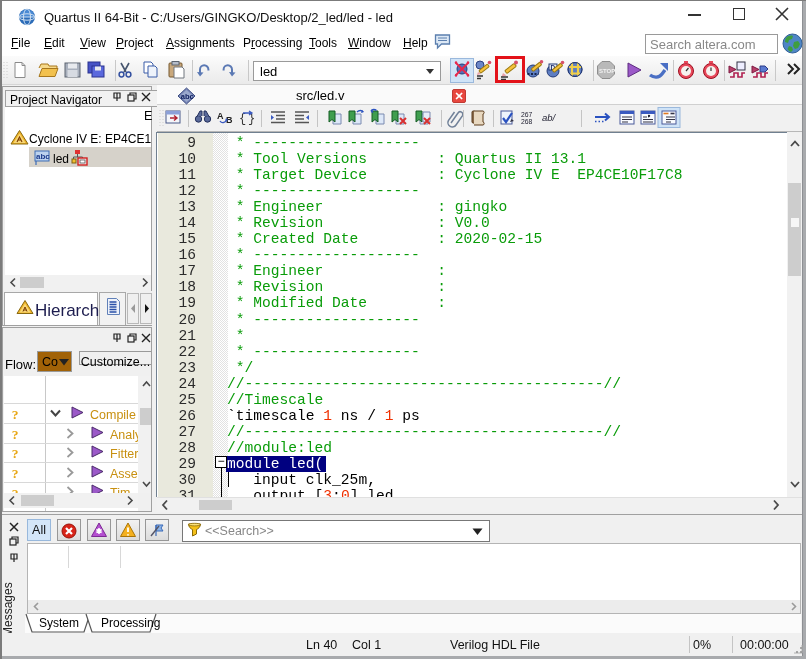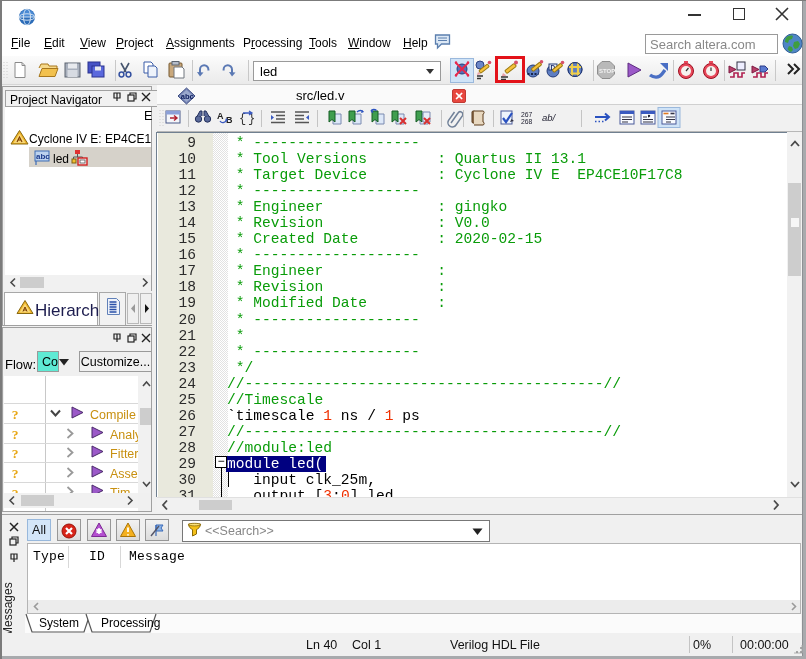--- a/index.html
+++ b/index.html
@@ -65,20 +65,21 @@
 <div class="abs" id="edgeR"></div>
 <div class="abs" id="edgeB"></div>
 <div class="abs" id="titlebar">
   <svg style="left:16px;top:7px" width="18" height="18" viewBox="0 0 18 18">
     <circle cx="9" cy="9" r="8" fill="#2b6cb8"></circle>
     <path d="M1.5 9a7.5 7.5 0 0 1 15 0" fill="#4a8ad4"></path>
     <ellipse cx="9" cy="9" rx="8" ry="3.2" fill="none" stroke="#cfe0f2" stroke-width="1"></ellipse>
     <ellipse cx="9" cy="9" rx="3.5" ry="8" fill="none" stroke="#cfe0f2" stroke-width="1"></ellipse>
     <line x1="1" y1="9" x2="17" y2="9" stroke="#cfe0f2" stroke-width="1"></line>
   </svg>
+  <div class="abs" id="title-text">Quartus II 64-Bit - C:/Users/GINGKO/Desktop/2_led/led - led</div>
   <div class="abs" style="left:686px;top:13px;width:13px;height:1.5px;background:#333"></div>
   <div class="abs" style="left:731px;top:7px;width:12px;height:12px;border:1.5px solid #333"></div>
   <svg style="left:773px;top:6px" width="14" height="14" viewBox="0 0 14 14">
       <path d="M1 1 13 13M13 1 1 13" stroke="#333" stroke-width="1.6"></path>
     </svg>
 </div>
 <div class="abs" id="menubar">
   <div class="menu-item" style="left:9px"><u>F</u>ile</div>
   <div class="menu-item" style="left:42px"><u>E</u>dit</div>
   <div class="menu-item" style="left:78px"><u>V</u>iew</div>
@@ -295,25 +296,25 @@
 </div>
 
 <div class="abs panel" id="tasks">
   <svg class="pglyph" style="left:108px;top:5px" width="40" height="12" viewBox="0 0 40 12">
     <path d="M3 1h6v5H3zM6 1v8M4 6h4" stroke="#222" fill="none" stroke-width="1.2"></path>
     <rect x="17" y="3" width="6" height="6" fill="none" stroke="#222" stroke-width="1.2"></rect>
     <path d="M19 3v-2h6v6h-2" fill="none" stroke="#222" stroke-width="1.2"></path>
     <path d="M31 1l8 8M39 1l-8 8" stroke="#222" stroke-width="1.4"></path>
   </svg>
   <div class="abs" style="left:2px;top:29px;font-size:13px">Flow:</div>
-  <div class="abs" style="left:34px;top:23px;width:22px;height:21px;background:#5eead4;border:1px solid #9a9a9a;font-size:12.5px;padding:3px 0 0 4px">Co</div>
+  <div class="abs" style="left:34px;top:23px;width:35px;height:21px;background:#a16207;border:1px solid #9a9a9a;font-size:12.5px;padding:3px 0 0 4px">Co</div>
   <svg style="left:56px;top:31px" width="10" height="7" viewBox="0 0 10 7">
       <path d="M0 0h10L5 6.5z" fill="#222"></path>
     </svg>
-  <div class="abs" style="left:76px;top:23px;width:73px;height:21px;background:#f0f0f0;border:1px solid #9a9a9a;font-size:12.5px;text-align:center;padding-top:3px">Customize...</div>
+  <div class="abs" style="left:76px;top:23px;width:73px;height:14px;background:#f0f0f0;border:1px solid #9a9a9a;font-size:12.5px;text-align:center;padding-top:3px">Customize...</div>
   
   <div class="abs" style="left:1px;top:48px;width:134px;height:144px;background:#fff"></div>
   <div class="abs" style="left:42px;top:48px;width:1px;height:144px;background:#c8c8c8"></div>
   <div class="abs" style="left:1px;top:75px;width:134px;height:1px;background:#d8d8d8"></div>
   <div class="abs" style="left:1px;top:95px;width:134px;height:1px;background:#d8d8d8"></div>
   <div class="abs" style="left:1px;top:115px;width:134px;height:1px;background:#d8d8d8"></div>
   <div class="abs" style="left:1px;top:134px;width:134px;height:1px;background:#d8d8d8"></div>
   <div class="abs" style="left:1px;top:154px;width:134px;height:1px;background:#d8d8d8"></div>
   
   <div class="task-q" style="top:79px">?</div>
@@ -595,21 +596,20 @@
   <div class="abs" style="left:180px;top:5px;width:308px;height:22px;background:#fff;border:1px solid #777"></div>
   <svg style="left:185px;top:8px" width="15" height="14" viewBox="0 0 15 14">
     <path d="M1.5 1h12c0 3-2.5 5-4 5.5V11l-4 2V6.5C4 6 1.5 4 1.5 1z" fill="#f4c018" stroke="#8a6a08"></path>
     <ellipse cx="7.5" cy="1.6" rx="6" ry="1.3" fill="#fbe27a" stroke="#8a6a08" stroke-width=".8"></ellipse>
   </svg>
   <div class="abs" style="left:203px;top:9px;font-size:12.5px;color:#888">&lt;&lt;Search&gt;&gt;</div>
   <svg style="left:470px;top:13px" width="11" height="8" viewBox="0 0 11 8">
       <path d="M0.5 0.5h10L5.5 7z" fill="#222"></path>
     </svg>
   <div id="msgwhite">
-    <div class="abs code" style="left:5px;top:5px;font-size:13px;letter-spacing:.2px">Type   ID   Message</div>
     <div class="abs" style="left:40px;top:2px;width:1px;height:22px;background:#d8d8d8"></div>
     <div class="abs" style="left:92px;top:2px;width:1px;height:22px;background:#d8d8d8"></div>
   </div>
   <div id="msgscroll">
     <svg style="left:4px;top:2px" width="10" height="9" viewBox="0 0 10 9">
         <path d="M6 1 2.5 4.5 6 8" fill="none" stroke="#9a9a9a" stroke-width="1.6"></path>
       </svg>
     <svg style="left:760px;top:2px" width="10" height="9" viewBox="0 0 10 9">
         <path d="M4 1l3.5 3.5L4 8" fill="none" stroke="#9a9a9a" stroke-width="1.6"></path>
       </svg>

